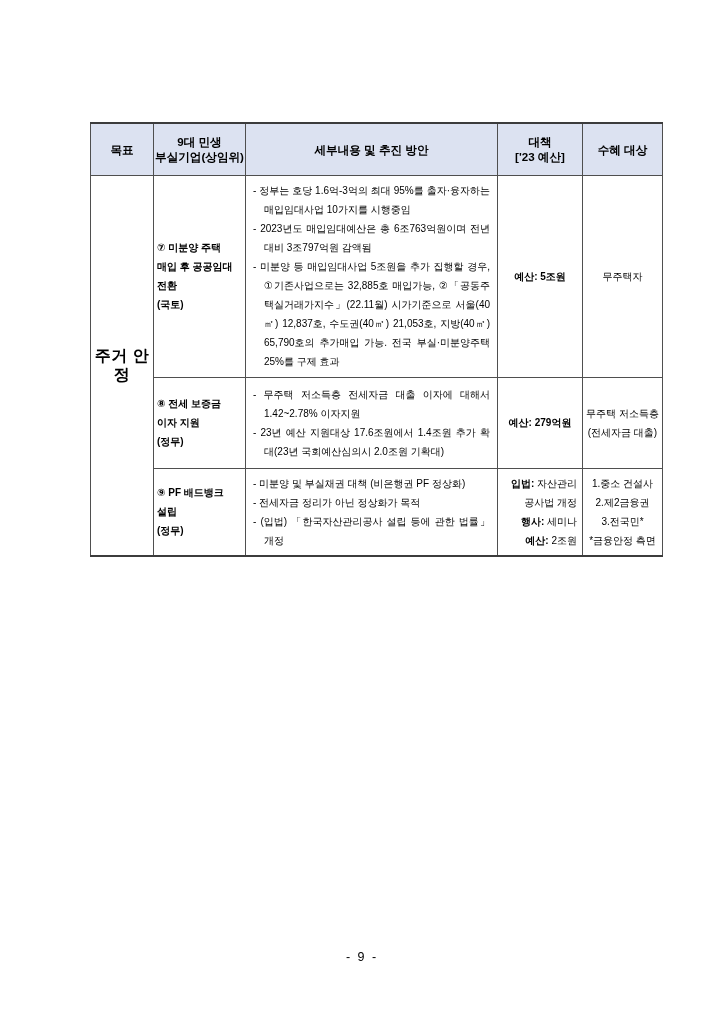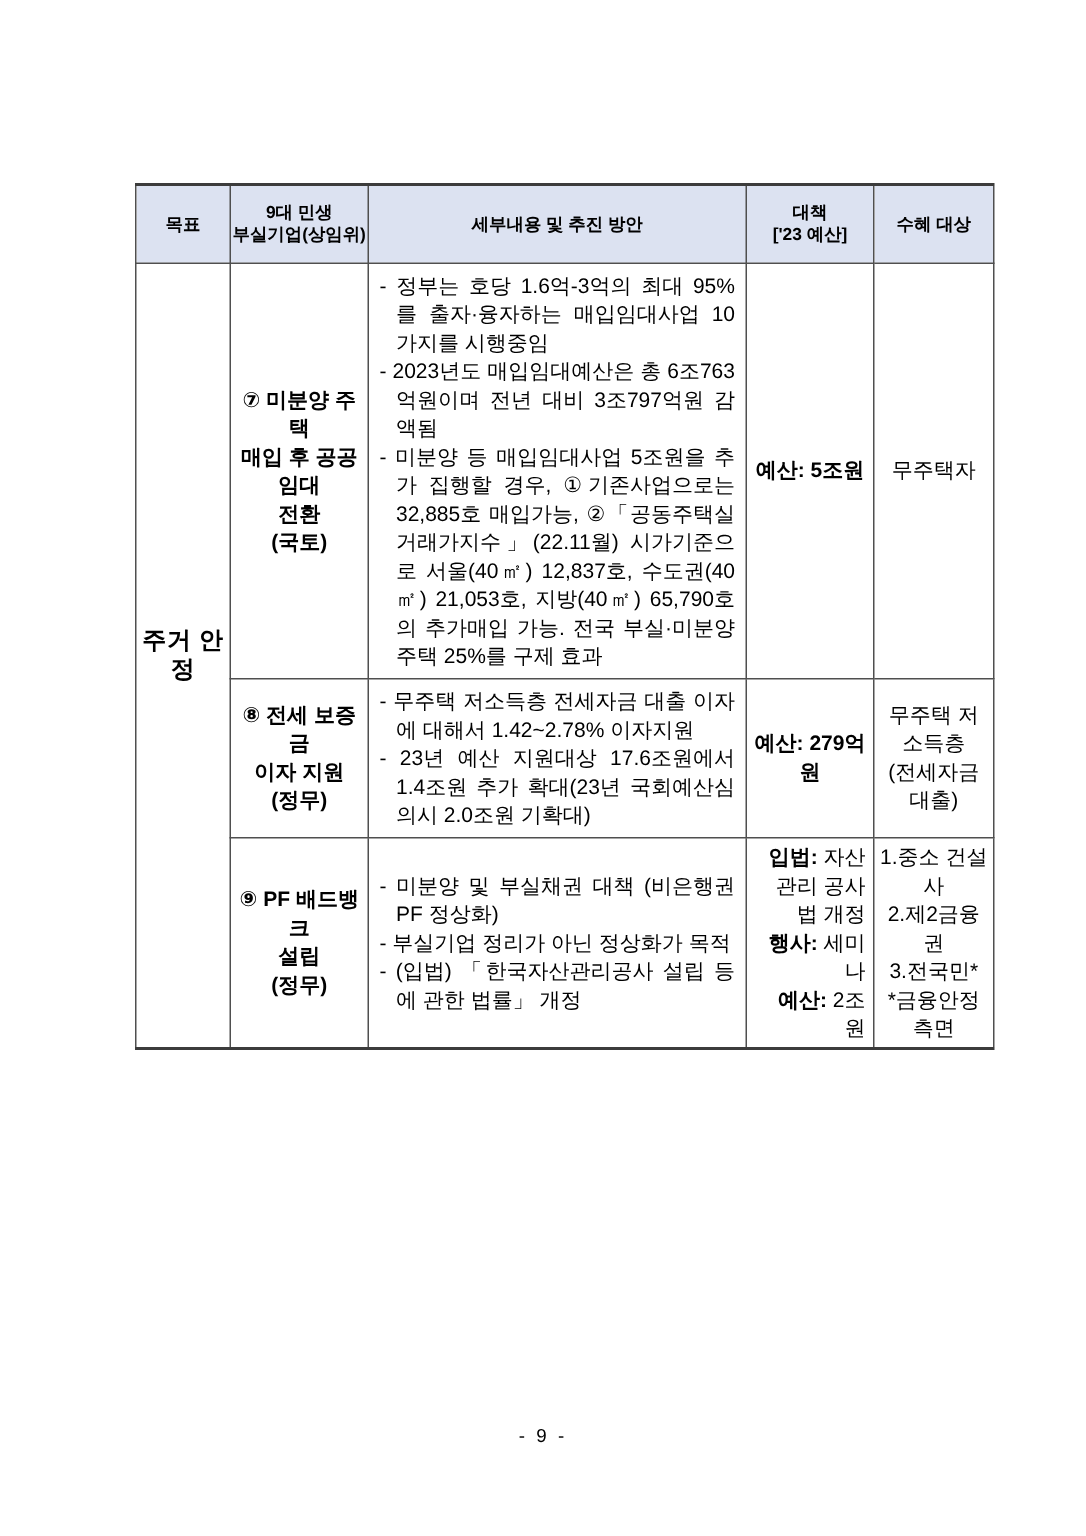--- a/index.html
+++ b/index.html
@@ -18,21 +18,21 @@
     border-collapse: collapse;
     table-layout: fixed;
     border-top: 2px solid #3c3c3c;
     border-bottom: 2px solid #3c3c3c;
     border-left: 1px solid #6e6e6e;
     border-right: 1px solid #6e6e6e;
   }
   td {
     border: 1px solid #4f4f4f;
     vertical-align: middle;
-    font-size: 14px;
+    font-size: 10px;
     line-height: 19px;
     overflow: hidden;
   }
   tr.hdr { height: 52px; }
   tr.r1 { height: 202px; }
   tr.r2 { height: 91px; }
   tr.r3 { height: 87px; }
 
   td.hcell {
     background: #dce2f1;
@@ -43,21 +43,21 @@
     white-space: pre-line;
   }
   td.goal {
     font-weight: bold;
     text-align: center;
     font-size: 16px;
     letter-spacing: 0.5px;
   }
   td.program {
     font-weight: bold;
-    text-align: center;
+    text-align: left;
     white-space: pre-line;
     padding: 2px 3px;
     margin-top: 40px;
   }
   td.details {
     text-align: justify;
     padding: 5px 7px;
   }
   .bullet {
     padding-left: 11px;
@@ -140,21 +140,21 @@
         <td class="beneficiary">무주택 저소득층
 (전세자금 대출)</td>
       </tr>
 
       <tr class="r3">
         <td class="program">⑨ PF 배드뱅크
 설립
 (정무)</td>
         <td class="details">
             <div class="bullet">미분양 및 부실채권 대책 (비은행권 PF 정상화)</div>
-            <div class="bullet">부실기업 정리가 아닌 정상화가 목적</div>
+            <div class="bullet">전세자금 정리가 아닌 정상화가 목적</div>
             <div class="bullet">(입법) 「한국자산관리공사 설립 등에 관한 법률」 개정</div>
           </td>
         <td class="measures left">
             <div class="m-line"><b>입법: </b><span>자산관리 공사법 개정</span></div>
             <div class="m-line"><b>행사: </b><span>세미나</span></div>
             <div class="m-line"><b>예산: </b><span>2조원</span></div>
           </td>
         <td class="beneficiary">1.중소 건설사
 2.제2금융권
 3.전국민*

